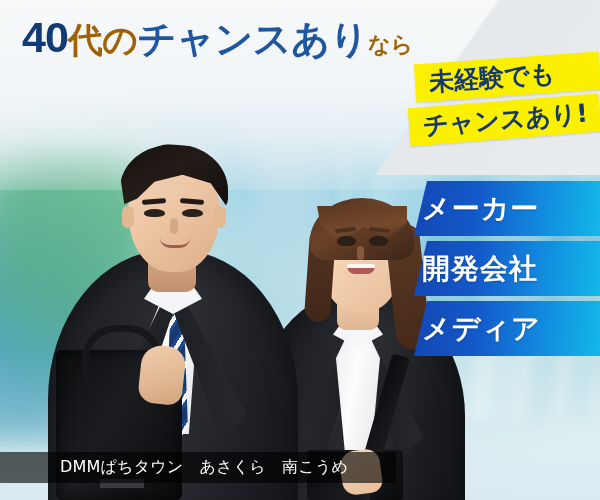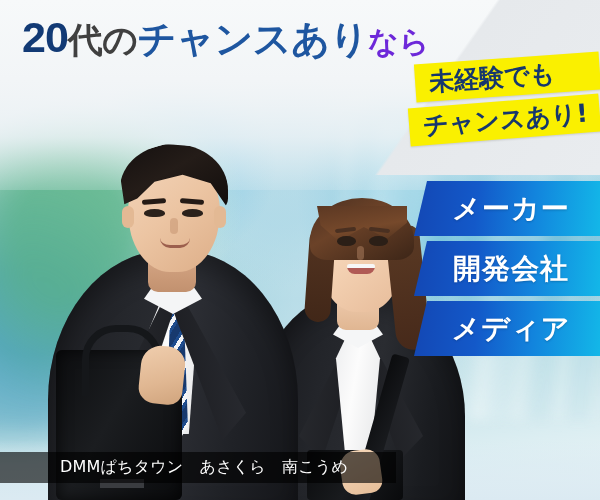--- a/index.html
+++ b/index.html
@@ -266,35 +266,35 @@
   .line1 .num {
     font-size: 43px;
     font-weight: 700;
     color: #123a75;
     letter-spacing: -1px;
     font-family: "Liberation Sans", sans-serif;
   }
   .line1 .jp-a {
     font-size: 35px;
     font-weight: 700;
-    color: #404040;
+    color: #a16207;
     font-family: "DejaVu Sans", sans-serif;
     letter-spacing: -0.5px;
   }
   .line1 .jp-b {
     font-size: 38px;
     font-weight: 700;
     color: #1e56a0;
     font-family: "DejaVu Sans", sans-serif;
     letter-spacing: -0.5px;
   }
   .line1 .jp-c {
-    font-size: 30px;
-    font-weight: 700;
-    color: #6d28d9;
+    font-size: 22px;
+    font-weight: 700;
+    color: #a16207;
     font-family: "DejaVu Sans", sans-serif;
   }
 
   .line2 {
     margin-top: 4px;
     position: relative;
     white-space: nowrap;
     line-height: 1;
   }
   .line2 .chance {
@@ -360,21 +360,21 @@
     right: 0; top: 181px;
     width: 186px;
     z-index: 8;
   }
   .cat {
     position: relative;
     height: 55px;
     margin-bottom: 5px;
     display: flex;
     align-items: center;
-    justify-content: center;
+    justify-content: flex-start;
     clip-path: polygon(13px 0, 100% 0, 100% 100%, 0 100%);
     box-shadow: 0 1px 3px rgba(0,0,0,0.18);
   }
   .cat:last-child { margin-bottom: 9px; }
   .cat .cat-label {
     color: #ffffff;
     font-family: "DejaVu Sans", sans-serif;
     font-weight: 700;
     font-size: 28px;
     letter-spacing: 1px;
@@ -462,21 +462,21 @@
     <div class="nose"></div>
     <div class="mouth"></div>
     <div class="bag"></div>
     <div class="bag-feet"></div>
     <div class="bag-handle"></div>
     <div class="hand"></div>
   </div>
 
   <div class="headline">
     <div class="line1">
-      <span class="num">20</span><span class="jp-a">代の</span><span class="jp-b">チャンスあり</span><span class="jp-c">なら</span>
+      <span class="num">40</span><span class="jp-a">代の</span><span class="jp-b">チャンスあり</span><span class="jp-c">なら</span>
     </div>
   </div>
 
   <div class="badge-stack">
     <div class="badge badge-1">未経験でも</div>
     <div class="badge badge-2">チャンスあり!</div>
   </div>
 
   <div class="cat-list">
     <div class="cat cat-blue">

